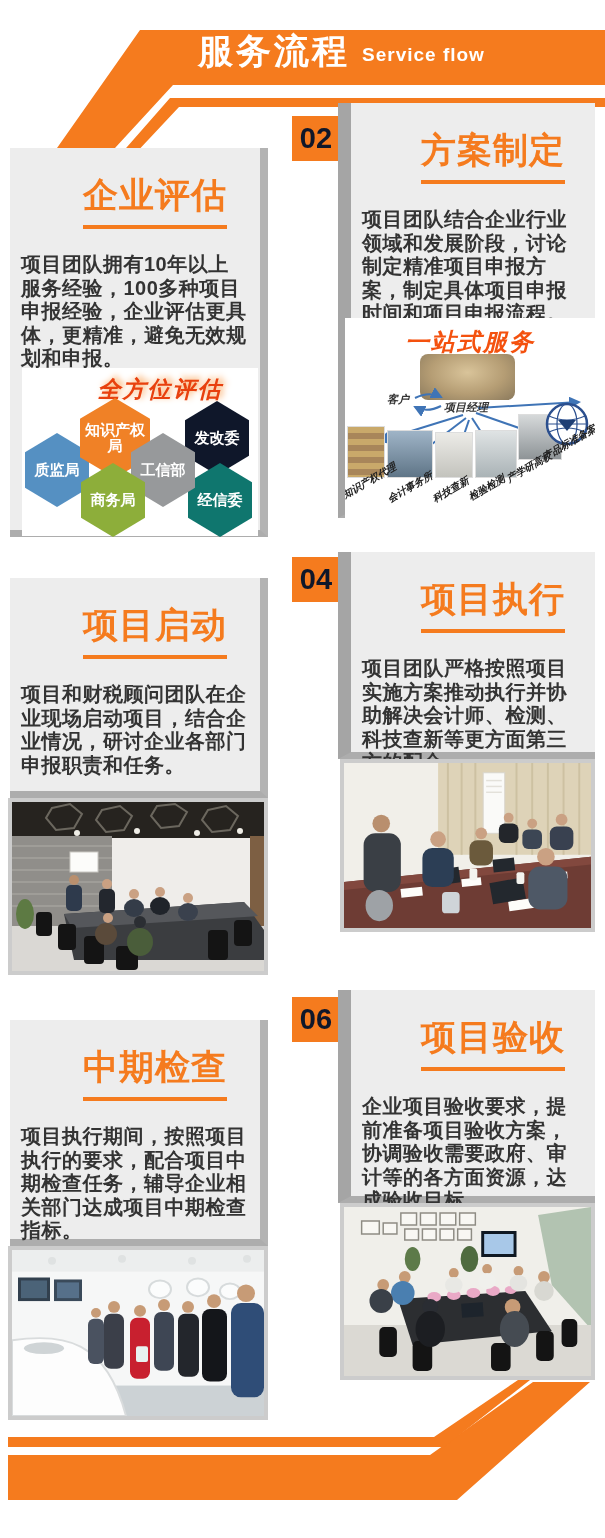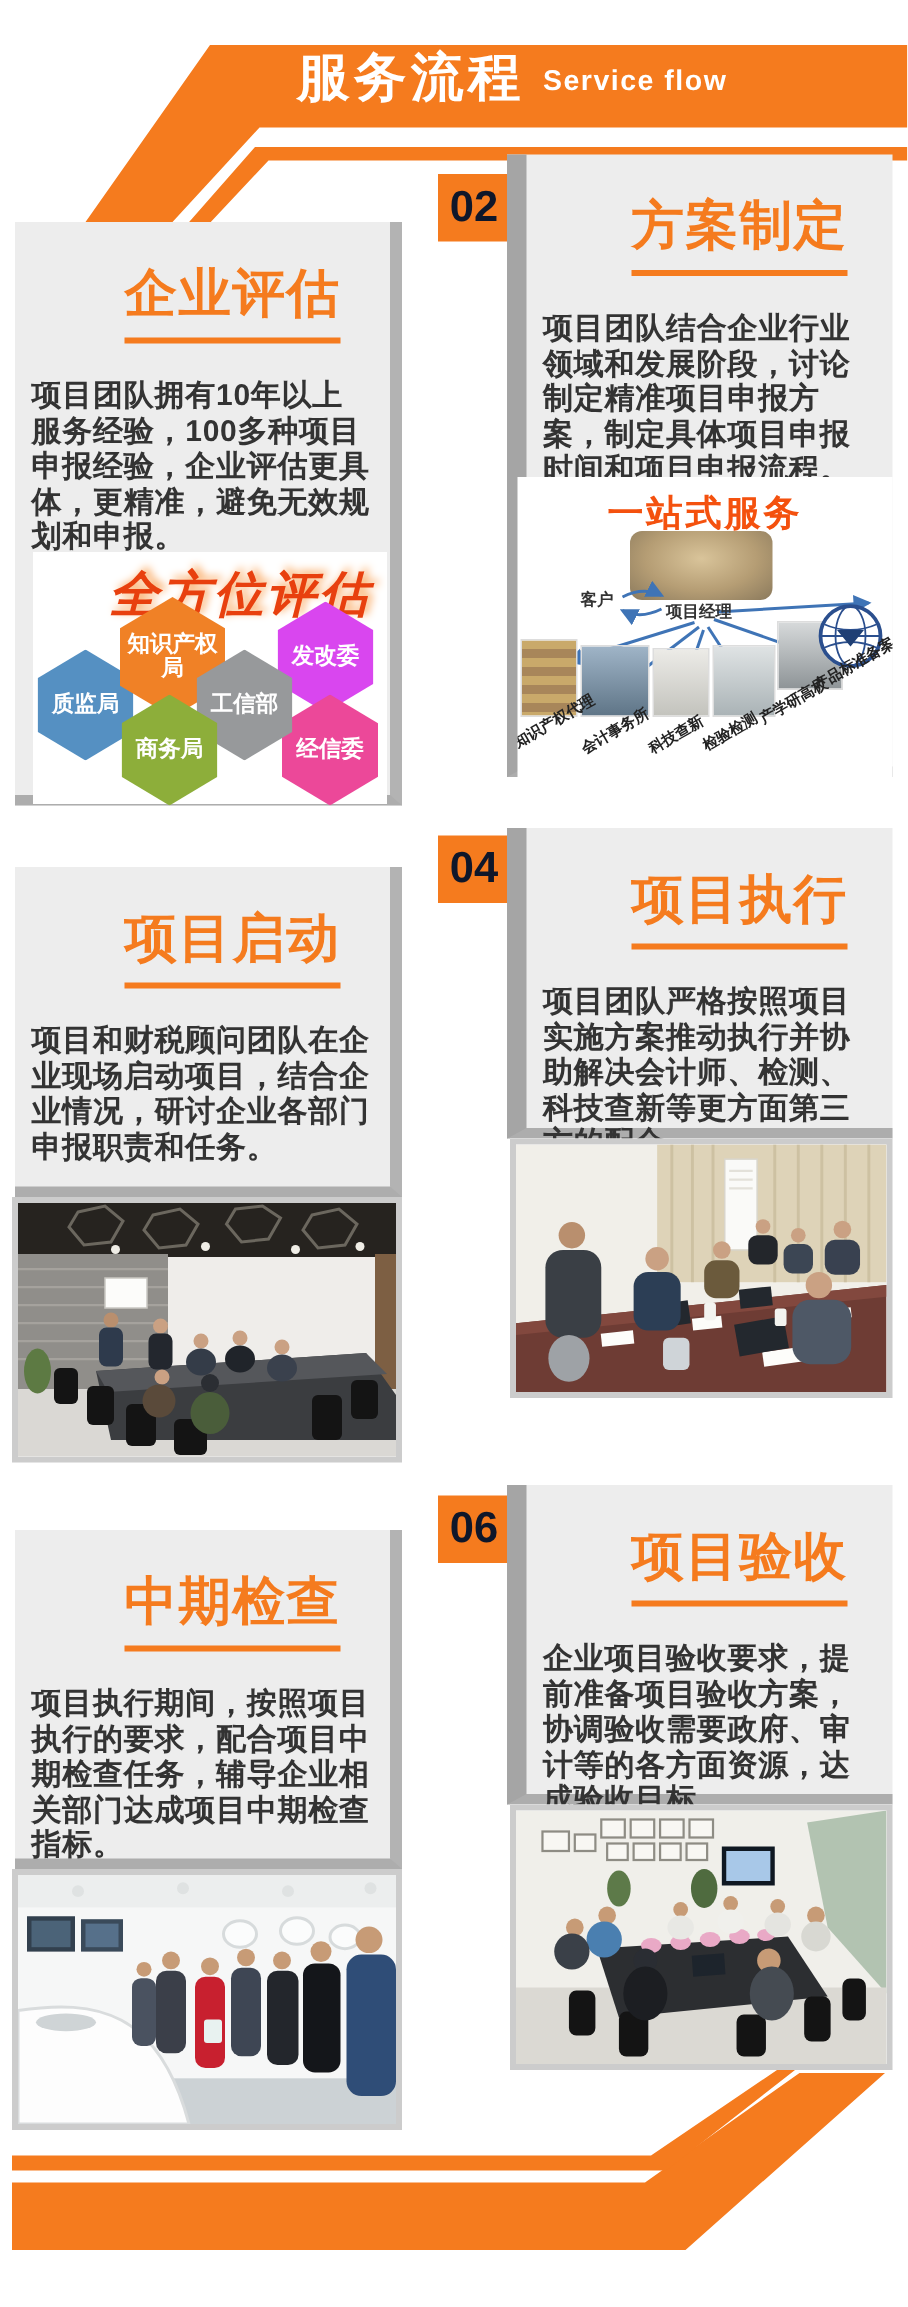--- a/index.html
+++ b/index.html
@@ -28,30 +28,30 @@
   .c4{left:338px;top:552px;width:244px;height:200px}
   .c5{left:10px;top:1020px;width:250px;height:219px}
   .c6{left:338px;top:990px;width:244px;height:206px}
   .card-title{text-align:center;padding-top:24px;padding-left:40px;}
   .card-title span{display:inline-block;font-size:35px;font-weight:800;color:#f57b1e;letter-spacing:1px;
                    border-bottom:4px solid #f57b1e;padding-bottom:6px;}
   .card-body{margin:24px 11px 0;font-size:20px;line-height:23.5px;font-weight:800;color:#333;letter-spacing:.5px;}
 
   
   .hexdiag{position:absolute;left:22px;top:368px;width:236px;height:168px;background:#fff;}
-  .hextitle{position:absolute;left:40px;top:6px;width:196px;text-align:center;font-size:33px;font-weight:800;
+  .hextitle{position:absolute;left:40px;top:6px;width:196px;text-align:center;font-size:23px;font-weight:800;
             font-style:italic;color:#e8400e;letter-spacing:2px;text-shadow:3px -2px 6px #f9a55b;}
   .hex{position:absolute;width:64px;height:74px;display:flex;align-items:center;justify-content:center;
        text-align:center;color:#fff;font-weight:800;font-size:15px;line-height:1.1;
        clip-path:polygon(50% 0%,100% 26%,100% 74%,50% 100%,0% 74%,0% 26%);}
   .hx0{left:4px;top:3px}.hx2{left:163px;top:33px}.hx3{left:3px;top:65px}.hx4{left:109px;top:65px}
   .hx1{left:58px;top:30px;width:70px;height:80px}.hx5{left:59px;top:95px}.hx6{left:166px;top:95px}
 
   
-  .onestop{position:absolute;left:345px;top:318px;width:250px;height:234px;background:#fff;overflow:hidden;}
+  .onestop{position:absolute;left:345px;top:318px;width:250px;height:234px;background:#fff;overflow:hidden;font-style:italic;}
   .os-title{position:absolute;left:0;top:8px;width:100%;text-align:center;font-size:24px;font-weight:800;
             color:#f4510e;letter-spacing:2px;}
   .os-photo{position:absolute;left:75px;top:36px;width:95px;height:46px;border-radius:8px;
             background:radial-gradient(ellipse at 50% 40%,#d9c49a 0%,#b59d74 55%,#8a795c 100%);}
   .os-actor{position:absolute;font-size:11px;font-weight:700;color:#333;}
   .oa0{left:42px;top:74px}.oa1{left:99px;top:82px}
   .os-thumb{position:absolute;border:1px solid #ddd;}
   .ot0{left:2px;top:108px;width:36px;height:50px;background:repeating-linear-gradient(#c9a96a 0 6px,#a8865a 6px 12px)}
   .ot1{left:42px;top:112px;width:44px;height:46px;background:linear-gradient(#9fb4c7,#5f7587)}
   .ot2{left:90px;top:114px;width:36px;height:44px;background:linear-gradient(#ecebe7,#c3c3bd)}
@@ -126,24 +126,24 @@
   <div class="card leftcol c5">
     <div class="card-title"><span>中期检查</span></div>
     <p class="card-body">项目执行期间，按照项目执行的要求，配合项目中期检查任务，辅导企业相关部门达成项目中期检查指标。</p>
   </div>
 
   <div class="hexdiag">
     <div class="hextitle">全方位评估</div>
     <div class="hex hx3" style="background-color: rgb(85, 144, 194);">
         <span>质监局</span>
       </div>
-    <div class="hex hx2" style="background-color: #d946ef; justify-content: center;">
+    <div class="hex hx2" style="background-color: #0f172a; justify-content: center;">
         <span>发改委</span>
       </div>
-    <div class="hex hx6" style="background-color: #ec4899;">
+    <div class="hex hx6" style="background-color: #0f766e;">
         <span>经信委</span>
       </div>
     <div class="hex hx1" style="background-color: rgb(240, 129, 38); justify-content: flex-end;">
         <span>知识产权局</span>
       </div>
     <div class="hex hx4" style="background-color: rgb(151, 153, 155);">
         <span>工信部</span>
       </div>
     <div class="hex hx5" style="background-color: rgb(141, 174, 58);">
         <span>商务局</span>

